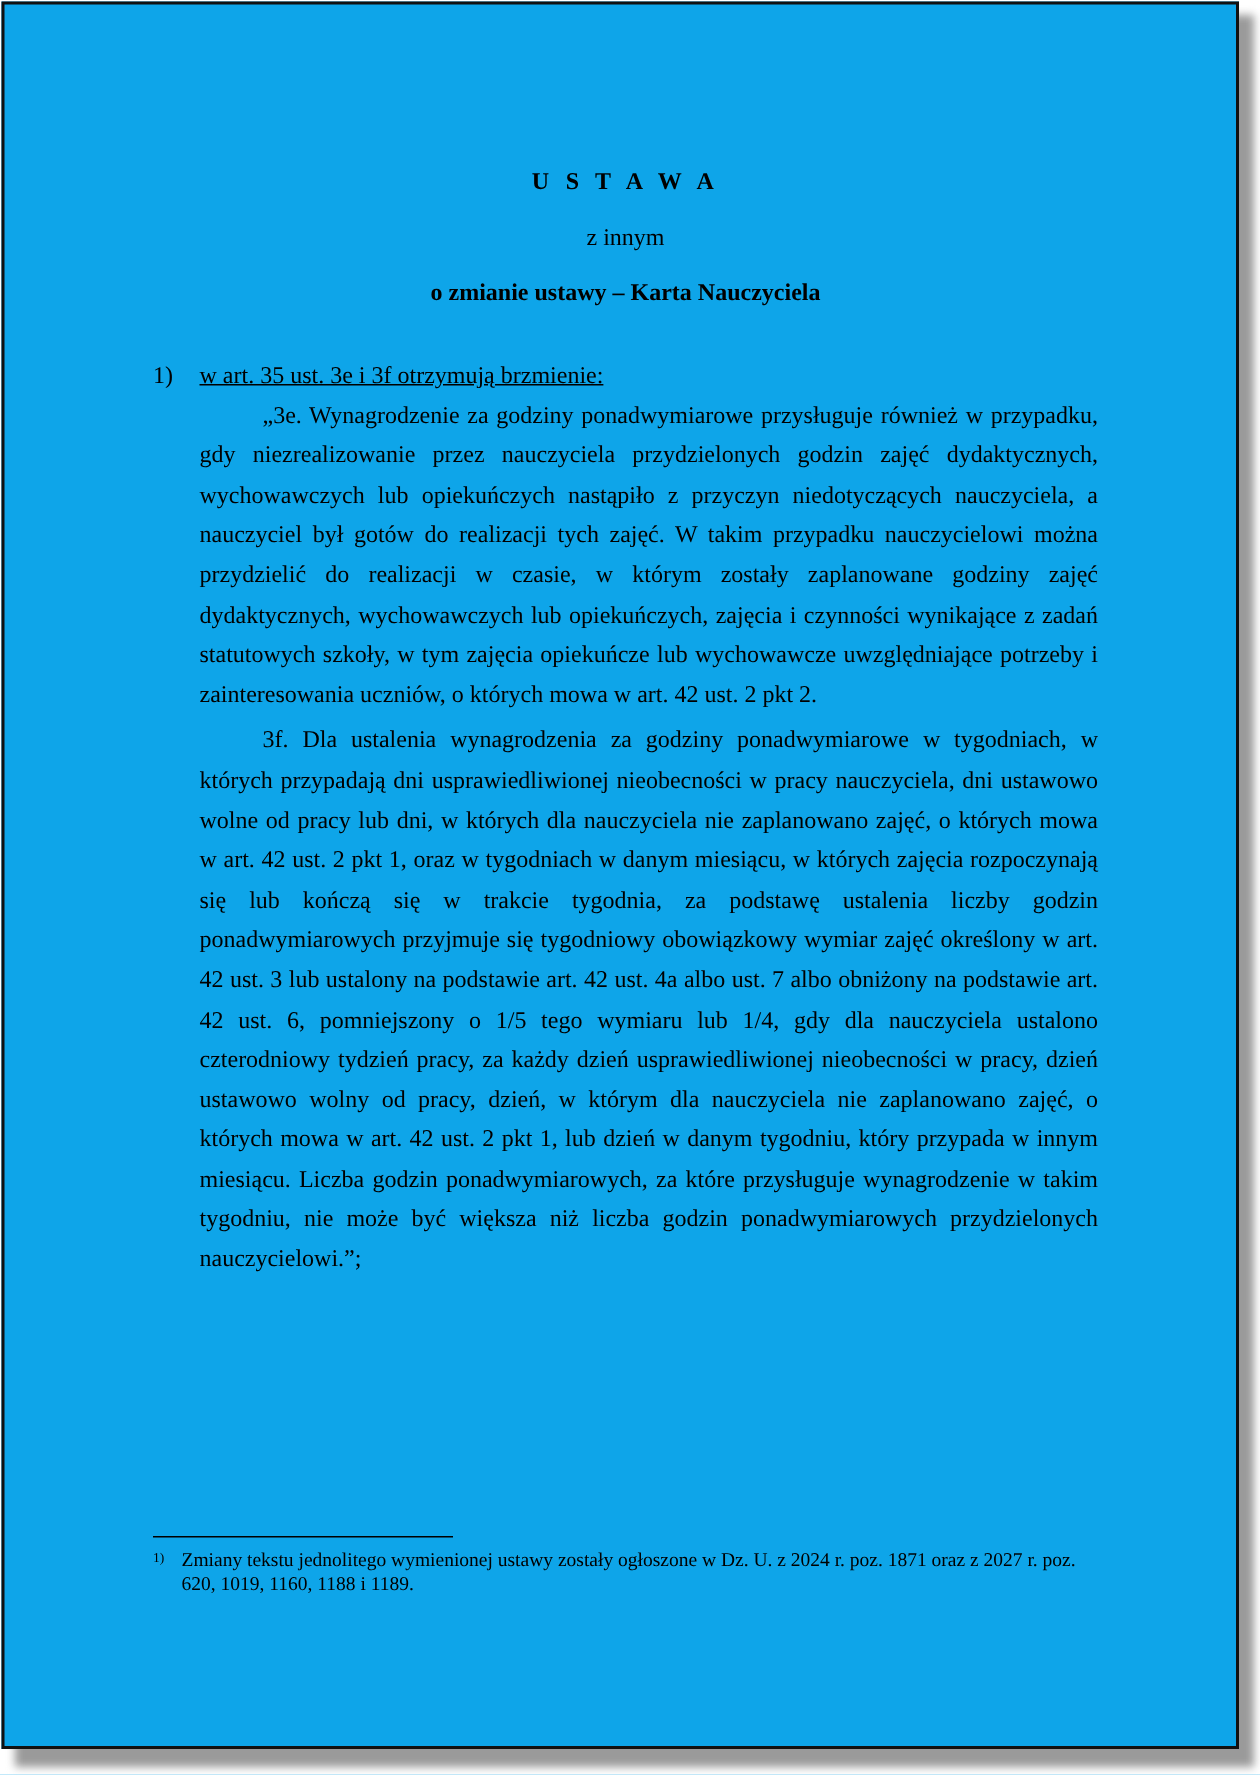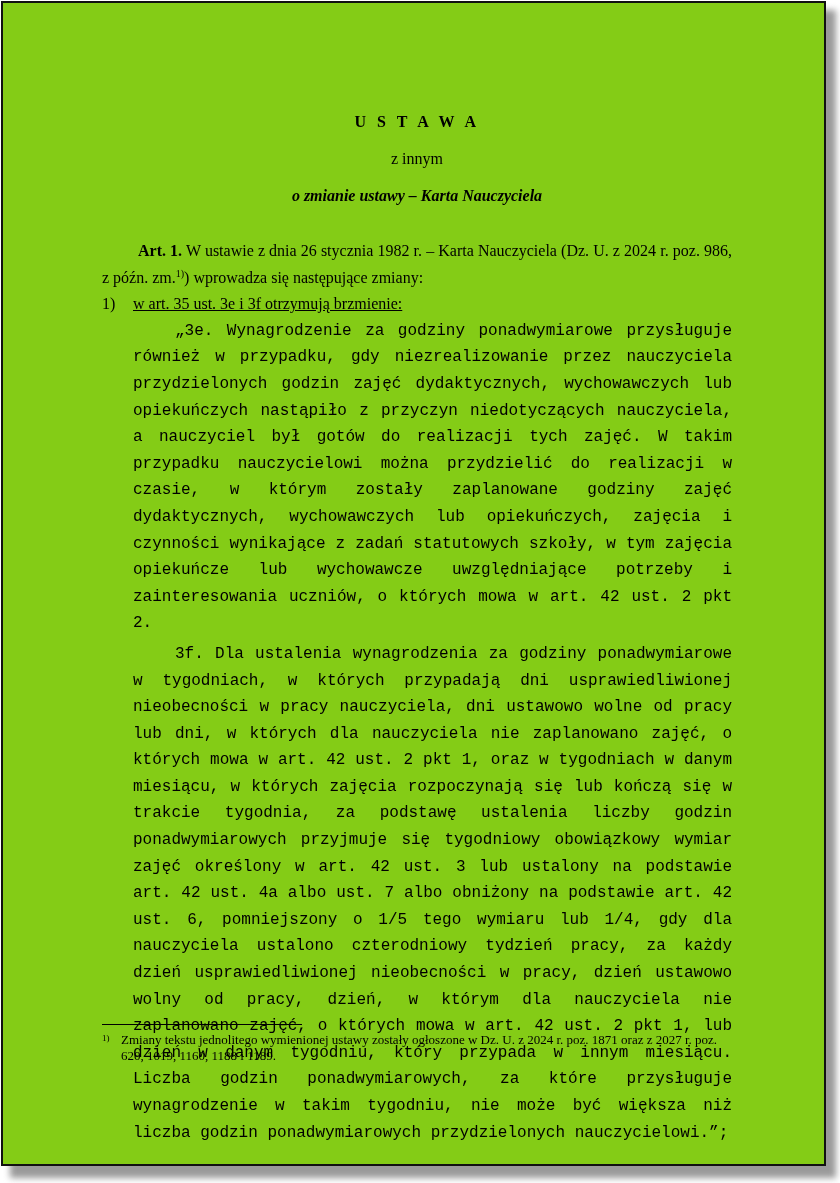--- a/index.html
+++ b/index.html
@@ -23,40 +23,40 @@
       height: 1168px;
       background: #9a9a9a;
       filter: blur(3px);
     }
     .page {
       position: absolute;
       left: 1px;
       top: 1px;
       width: 825px;
       height: 1165px;
-      background: #84cc16;
+      background: #0ea5e9;
       border: 2px solid #111;
       box-sizing: border-box;
     }
     .content {
       position: absolute;
       left: 99px;
       top: 0;
       width: 630px;
     }
     .title {
       position: absolute;
       left: 0;
       width: 630px;
       text-align: center;
       font-size: 16px;
     }
     .t-ustawa { top: 110px; font-weight: bold; letter-spacing: 3.5px; }
     .t-date { top: 147px; }
-    .t-subject { top: 184px; font-weight: bold; font-style: italic; }
+    .t-subject { top: 184px; font-weight: bold; }
 
     .body {
       position: absolute;
       top: 235px;
       left: 0;
       width: 630px;
       font-size: 16px;
       line-height: 26.6px;
     }
     .para {
@@ -67,21 +67,20 @@
     .item {
       display: flex;
       margin: 0;
     }
     .item-num { width: 31px; flex: 0 0 31px; }
     .item-text { flex: 1; text-decoration: underline; }
     .quote {
       margin: 0 0 0 31px;
       text-align: justify;
       text-indent: 42px;
-      font-family: Liberation Mono, monospace;
     }
     .quote.gap { margin-top: 4px; }
     sup {
       font-size: 10px;
       line-height: 0;
       vertical-align: 6px;
     }
     .footnote-rule {
       position: absolute;
       top: 1021px;
@@ -111,21 +110,20 @@
 
 <div class="page-shadow"></div>
 <div class="page">
   <div class="content">
 
     <div class="title t-ustawa">U S T A W A</div>
     <div class="title t-date">z innym</div>
     <div class="title t-subject">o zmianie ustawy – Karta Nauczyciela</div>
 
     <div class="body">
-      <p class="para art-para"><b>Art. 1.</b><span> W ustawie z dnia 26 stycznia 1982 r. – Karta Nauczyciela (Dz. U. z 2024 r. poz. 986, z późn. zm.</span><sup>1)</sup><span>) wprowadza się następujące zmiany:</span></p>
 
       <div class="item">
         <span class="item-num">1)</span>
         <span class="item-text">w art. 35 ust. 3e i 3f otrzymują brzmienie:</span>
       </div>
 
       <p class="quote">„3e. Wynagrodzenie za godziny ponadwymiarowe przysługuje również w przypadku, gdy niezrealizowanie przez nauczyciela przydzielonych godzin zajęć dydaktycznych, wychowawczych lub opiekuńczych nastąpiło z przyczyn niedotyczących nauczyciela, a nauczyciel był gotów do realizacji tych zajęć. W takim przypadku nauczycielowi można przydzielić do realizacji w czasie, w którym zostały zaplanowane godziny zajęć dydaktycznych, wychowawczych lub opiekuńczych, zajęcia i czynności wynikające z zadań statutowych szkoły, w tym zajęcia opiekuńcze lub wychowawcze uwzględniające potrzeby i zainteresowania uczniów, o których mowa w art. 42 ust. 2 pkt 2.</p>
       <p class="quote gap">3f. Dla ustalenia wynagrodzenia za godziny ponadwymiarowe w tygodniach, w których przypadają dni usprawiedliwionej nieobecności w pracy nauczyciela, dni ustawowo wolne od pracy lub dni, w których dla nauczyciela nie zaplanowano zajęć, o których mowa w art. 42 ust. 2 pkt 1, oraz w tygodniach w danym miesiącu, w których zajęcia rozpoczynają się lub kończą się w trakcie tygodnia, za podstawę ustalenia liczby godzin ponadwymiarowych przyjmuje się tygodniowy obowiązkowy wymiar zajęć określony w art. 42 ust. 3 lub ustalony na podstawie art. 42 ust. 4a albo ust. 7 albo obniżony na podstawie art. 42 ust. 6, pomniejszony o 1/5 tego wymiaru lub 1/4, gdy dla nauczyciela ustalono czterodniowy tydzień pracy, za każdy dzień usprawiedliwionej nieobecności w pracy, dzień ustawowo wolny od pracy, dzień, w którym dla nauczyciela nie zaplanowano zajęć, o których mowa w art. 42 ust. 2 pkt 1, lub dzień w danym tygodniu, który przypada w innym miesiącu. Liczba godzin ponadwymiarowych, za które przysługuje wynagrodzenie w takim tygodniu, nie może być większa niż liczba godzin ponadwymiarowych przydzielonych nauczycielowi.”;</p>
     </div>
 

